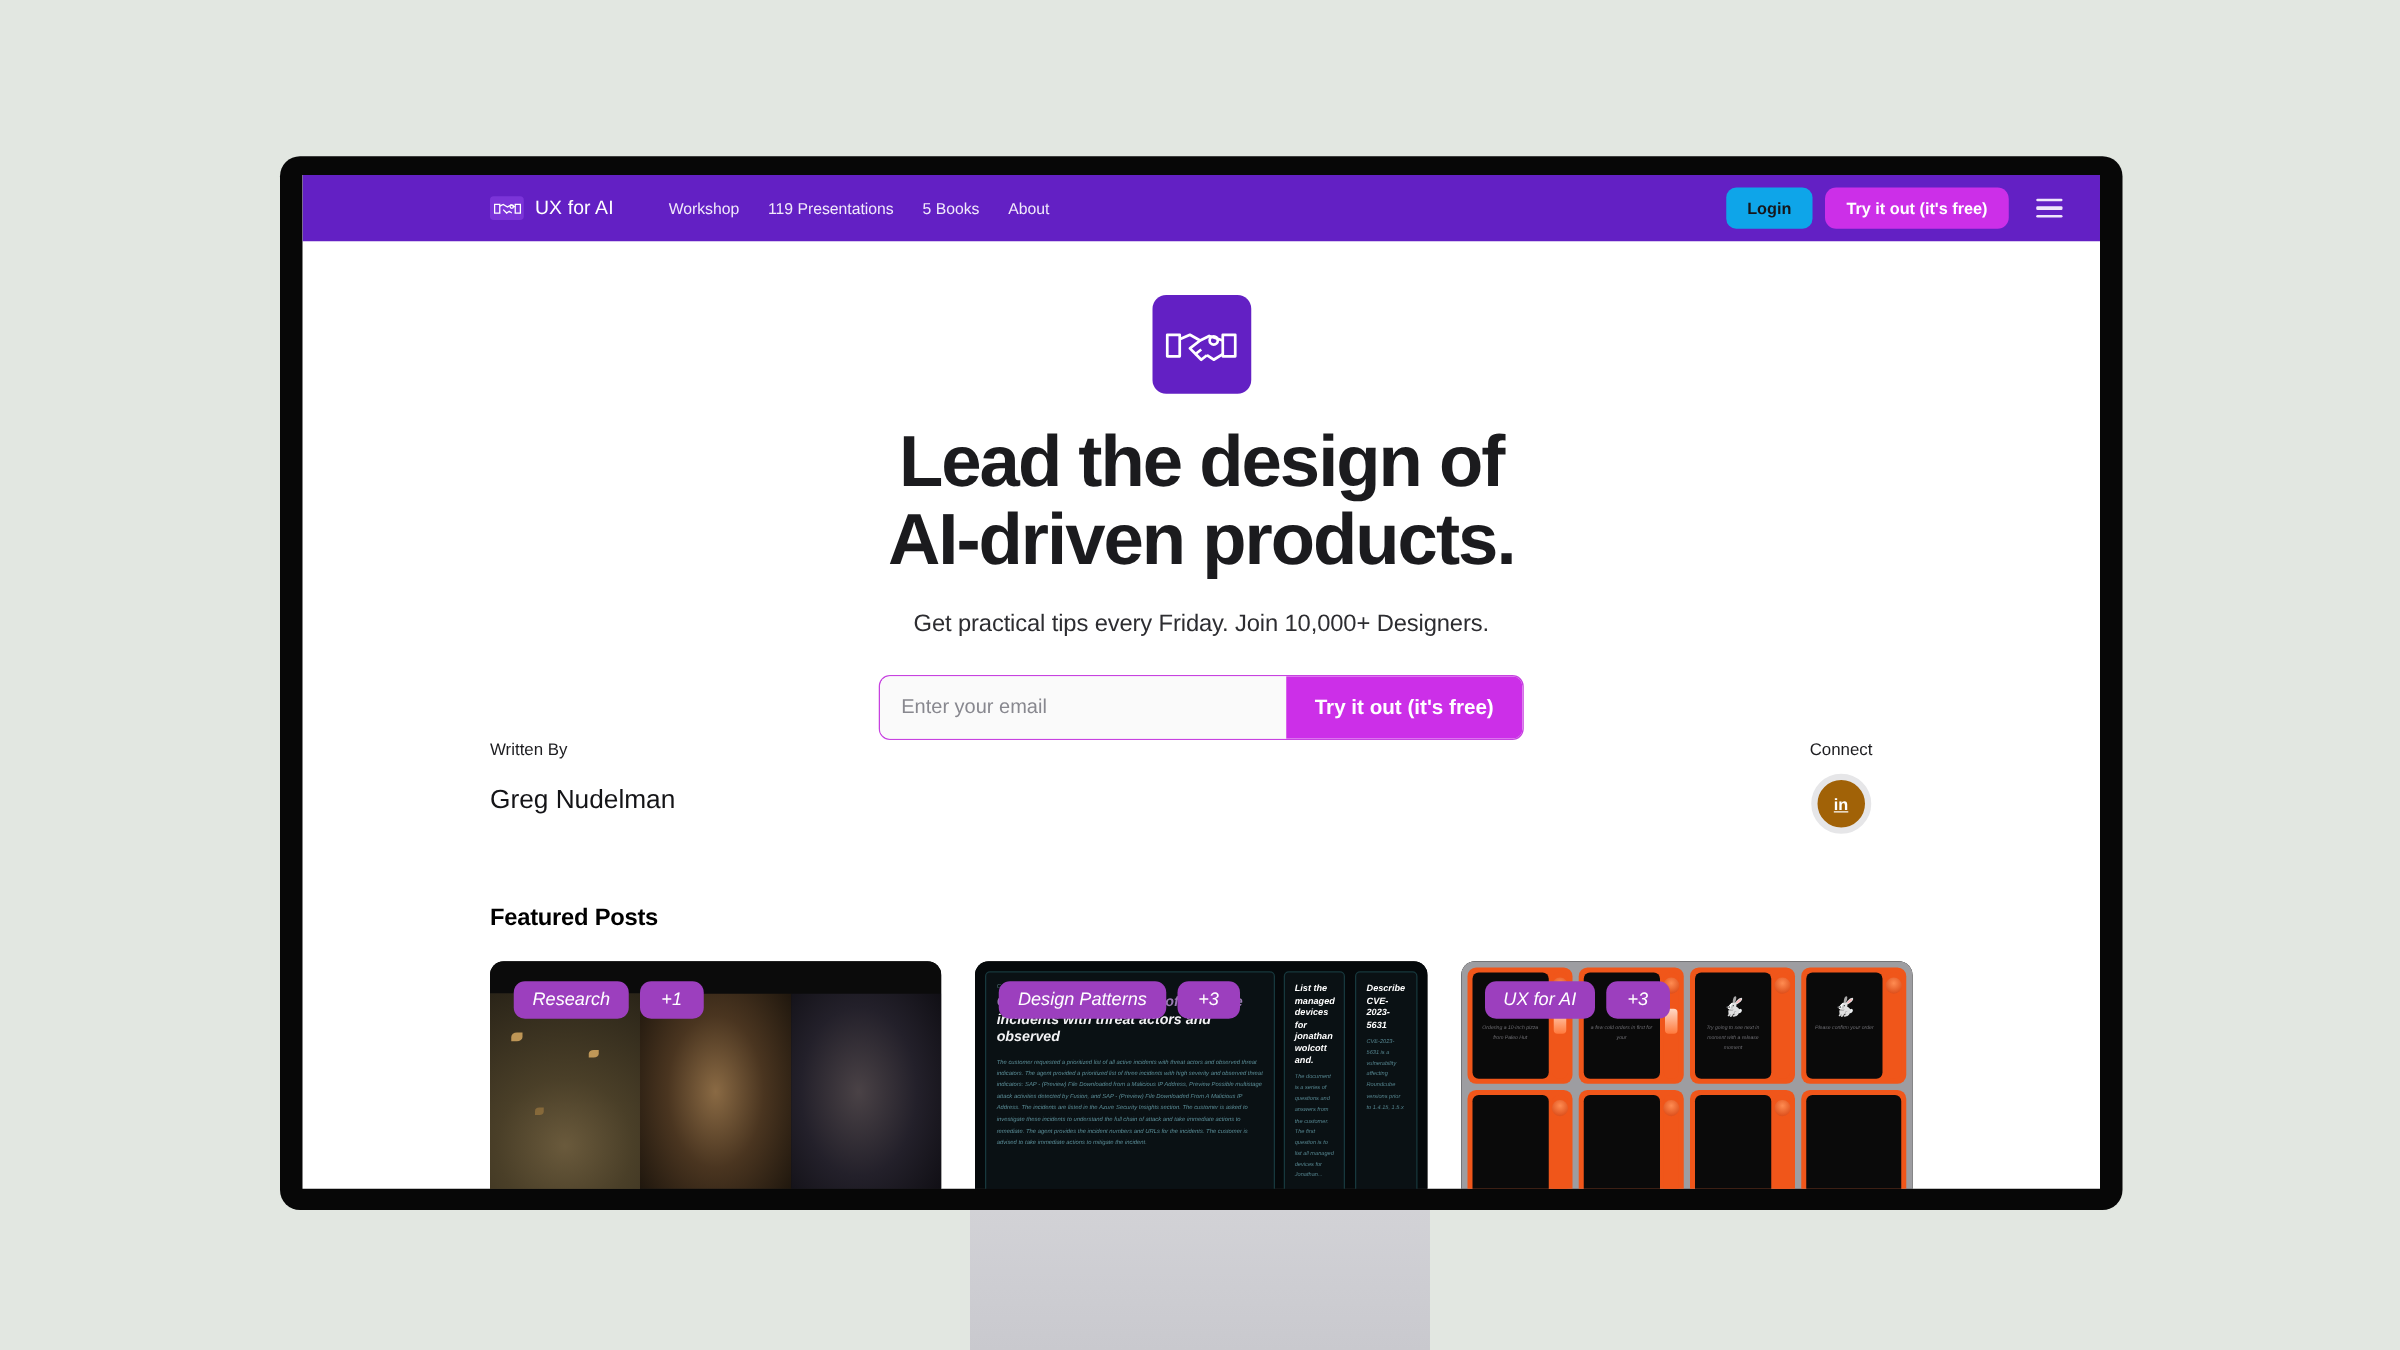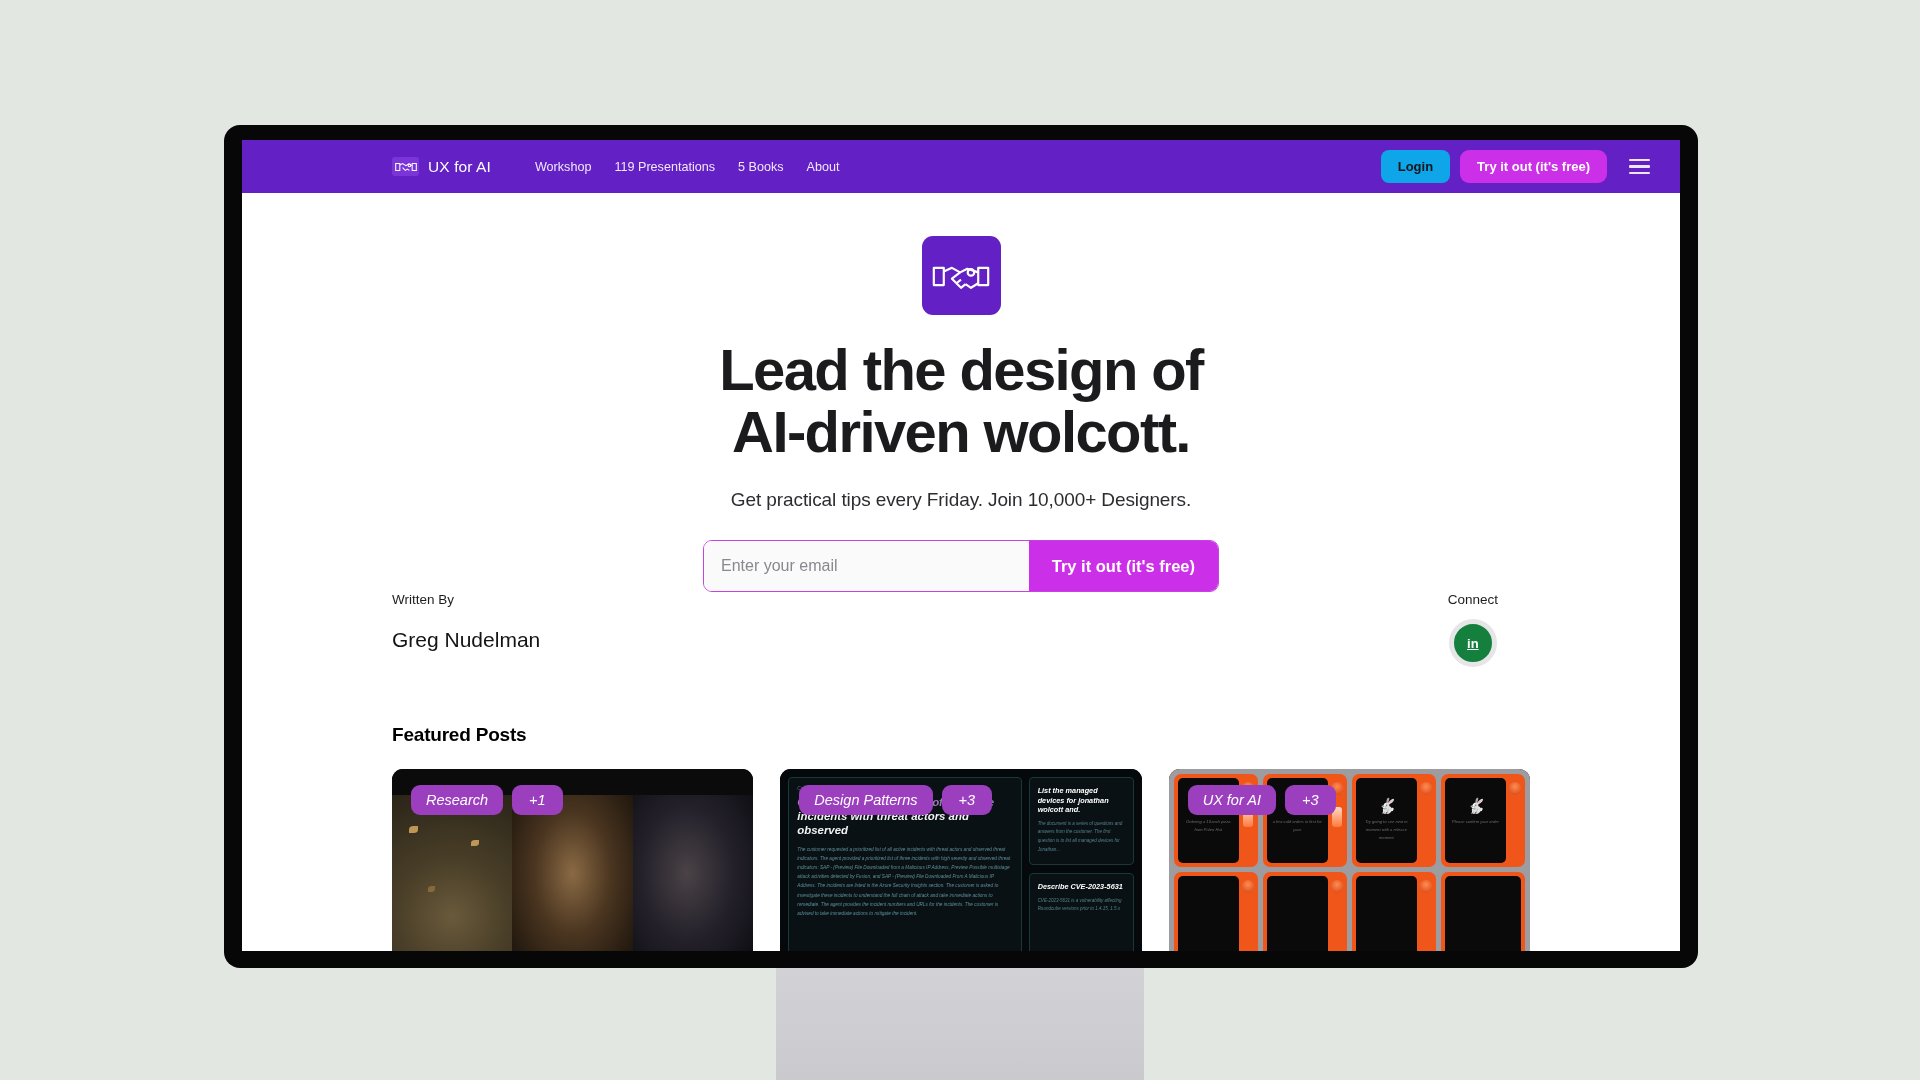--- a/index.html
+++ b/index.html
@@ -91,21 +91,21 @@
   #meta-row{
     padding:0 150px 0 150px; display:flex;
     justify-content:space-between; align-items:flex-start;
   }
   #author-label{ font-size:13.5px; color:#1d1d20; }
   #author-name{ margin-top:21px; font-size:21px; color:#141417; }
   #connect-block{ text-align:center; padding-right:32px; }
   #connect-label{ font-size:13.5px; color:#1d1d20; }
   #linkedin-button{
     margin:12px auto 0; width:38px; height:38px; border-radius:50%;
-    border:5px solid #e6e6e8; background:#15803d; color:#fff;
+    border:5px solid #e6e6e8; background:#a16207; color:#fff;
     display:flex; align-items:center; justify-content:center;
     font-size:13px; font-weight:bold; cursor:pointer; box-sizing:content-box;
   }
 
   
   #featured-heading{
     margin-top:57px; padding-left:150px; font-size:19px; font-weight:bold;
     color:#000000; letter-spacing:-.2px;
   }
   #post-grid{
@@ -133,21 +133,21 @@
   #card-art-1 .f2{ background:
       radial-gradient(ellipse at 50% 45%, #8a6a44 0%, #4a3520 45%, #17110a 100%); }
   #card-art-1 .f3{ background:
       radial-gradient(ellipse at 45% 45%, #4a4246 0%, #23202a 50%, #0c0b10 100%); }
   .speck{ position:absolute; background:#d6a860; border-radius:50% 0 50% 0; opacity:.85; }
 
   
   #card-art-2{ position:absolute; inset:0; background:#05090b; padding:8px; display:flex; gap:7px; }
   #card-art-2 .pane{ background:#0a1114; border:1px solid #17383d; border-radius:4px; padding:8px; }
   #c2-main{ flex:2.05; overflow:hidden; }
-  #c2-side{ flex:1; display:flex; flex-direction:column; gap:8px; }
+  #c2-side{ flex:1; display:flex; flex-direction:row; gap:8px; }
   #c2-side .pane{ flex:1; overflow:hidden; }
   .c2-kicker{ color:#4f6e74; font-size:4.6px; margin-bottom:5px; }
   .c2-q{ color:#9b7bb4; font-size:11.4px; font-weight:bold; line-height:1.22; }
   .c2-q b{ color:#f2f2f4; display:block; }
   .c2-body{ margin-top:7px; color:#5c8f99; font-size:4.7px; line-height:1.95; }
   .c2-h{ color:#fff; font-size:7.3px; font-weight:bold; line-height:1.3; }
   .c2-sub{ margin-top:5px; color:#54838d; font-size:4.5px; line-height:1.95; }
 
   
   #card-art-3{
@@ -218,21 +218,21 @@
         <path d="M51 11h11v19H51z"></path>
         <path d="M13 15l9-4 9 5 8-4 12 4"></path>
         <path d="M31 16l-9 7 5 5 5-4"></path>
         <path d="M27 28l5 5 5-4"></path>
         <path d="M37 29l6 4 8-5"></path>
         <circle cx="43" cy="16" r="3.6"></circle>
       </svg>
     </div>
     <h1 id="hero-title">
       <span>Lead the design of</span><br>
-      <span>AI-driven wolcott.</span>
+      <span>AI-driven products.</span>
     </h1>
     <p id="hero-subtitle">Get practical tips every Friday. Join 10,000+ Designers.</p>
 
     <div id="signup-form">
       <input id="email-input" type="text" placeholder="Enter your email" style="">
       <button id="signup-submit-button">Try it out (it's free)</button>
     </div>
   </div>
 
   <div id="meta-row">

